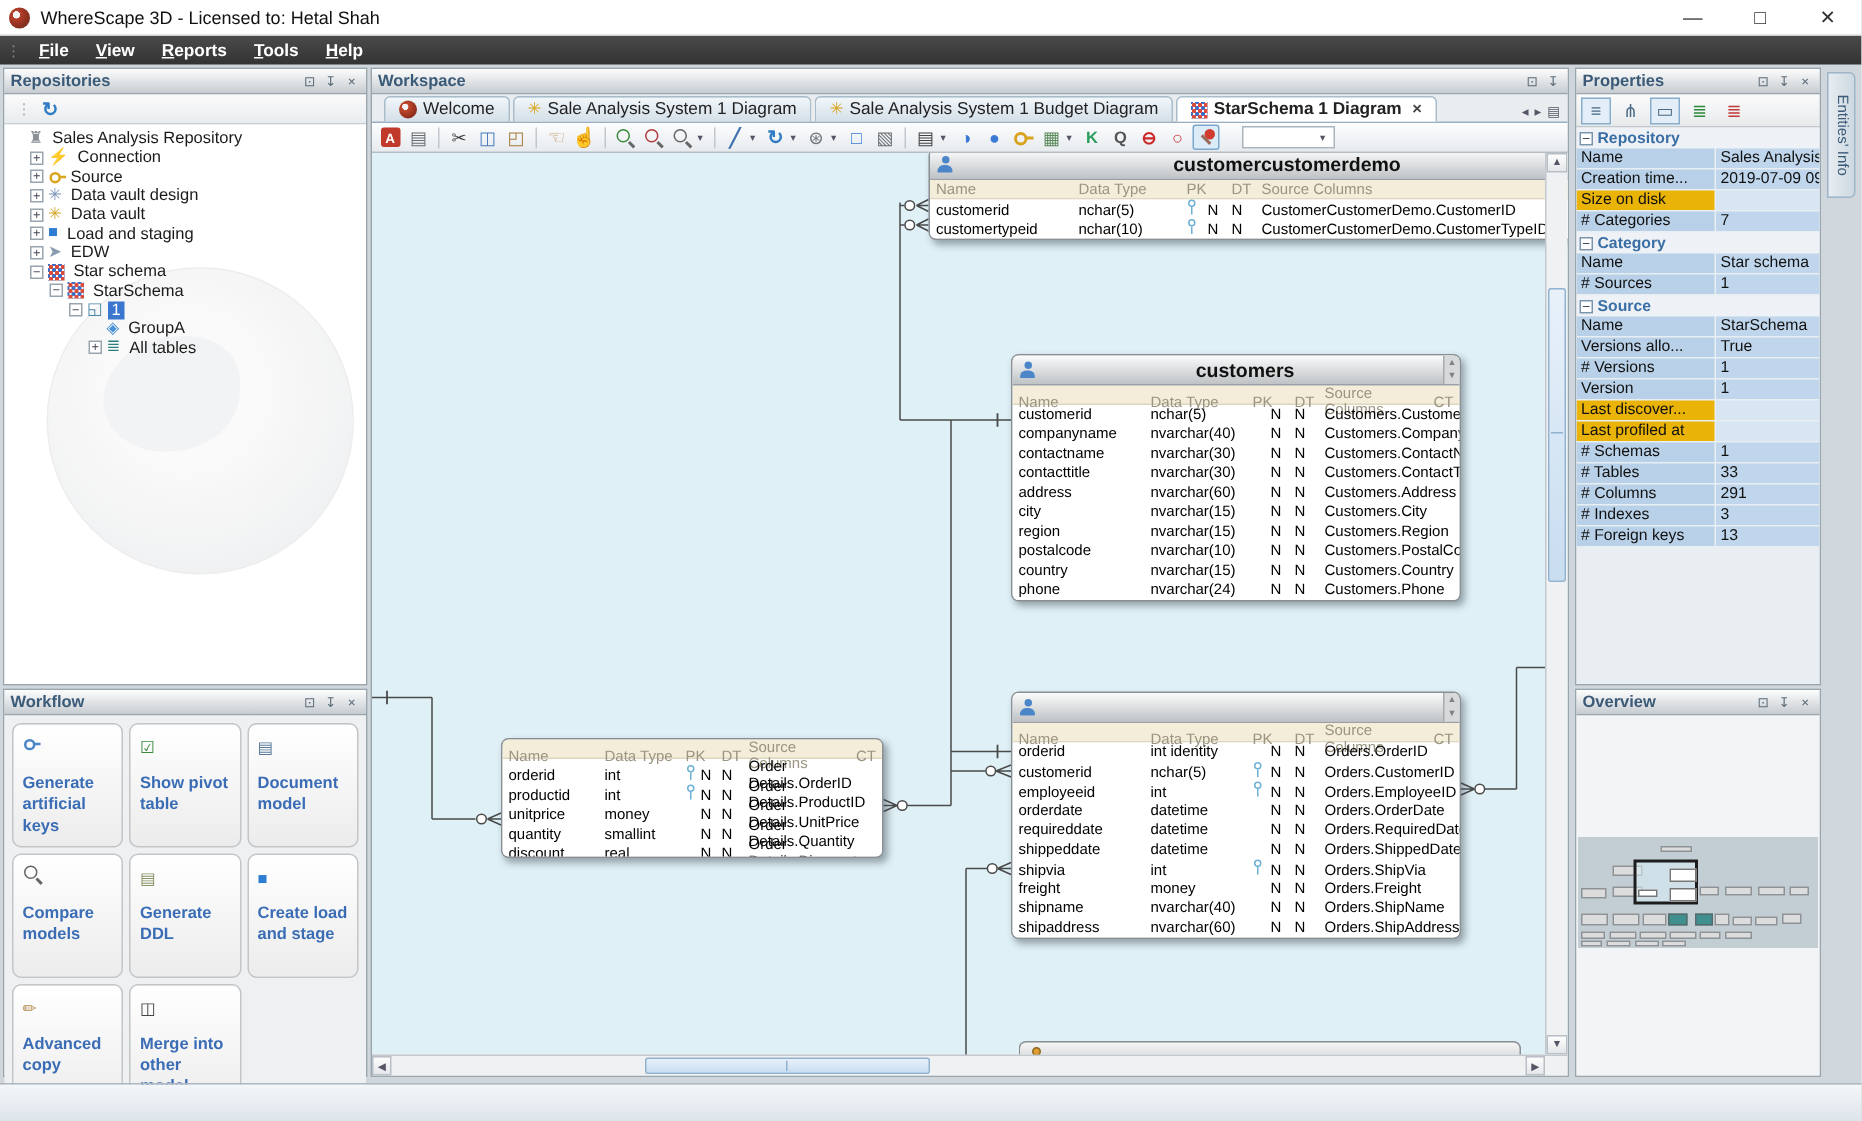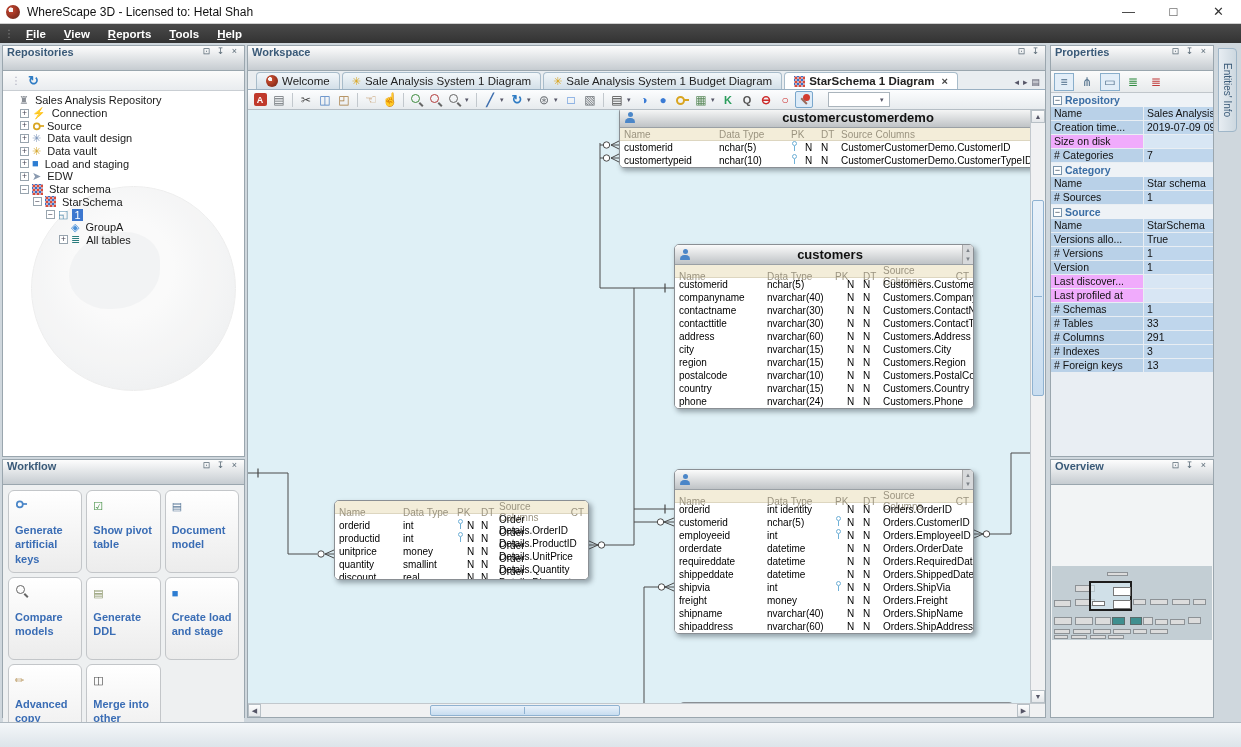--- a/index.html
+++ b/index.html
@@ -12,21 +12,21 @@
   .title-text{font-size:12px;color:#111}
   .win-controls{margin-left:auto;display:flex;height:100%}
   .win-btn{width:45px;height:100%;display:flex;align-items:center;justify-content:center;font-size:13px;color:#333}
   .menubar{position:absolute;left:0;top:24px;width:1241px;height:19px;background:linear-gradient(#4a4a4a,#333);display:flex;align-items:center;color:#fff}
   .menu-grip{color:#888;font-size:10px;padding:0 4px;letter-spacing:-1px}
   .menu-item{padding:0 9px;font-size:11.5px;font-weight:bold}
   .statusbar{position:absolute;left:0;top:722px;width:1241px;height:25px;background:linear-gradient(#f4f7f9,#dde4ea);border-top:1px solid #aeb8c0}
 
   
   .panel{position:absolute;background:#f3f4f5;border:1px solid #9aa6ae;display:flex;flex-direction:column}
-  .panel-hd{height:25px;background:linear-gradient(#fdfdfd,#c6ccd1);border-bottom:1px solid #9aa6ae;display:flex;align-items:flex-start;padding:0 4px;flex:none}
+  .panel-hd{height:17px;background:linear-gradient(#fdfdfd,#c6ccd1);border-bottom:1px solid #9aa6ae;display:flex;align-items:center;padding:0 4px;flex:none}
   .panel-hd .ttl{font-weight:bold;color:#3a5a78;font-size:11px}
   .panel-hd .hico{margin-left:auto;display:flex;gap:3px;color:#5b6b77;font-size:9px}
   .panel-hd .hico span{width:11px;text-align:center;cursor:default}
 
   
   .repo-tools{height:20px;border-bottom:1px solid #c9ced3;background:linear-gradient(#fbfbfb,#e9ecef);display:flex;align-items:center;padding-left:4px;flex:none}
   .refresh-ico{color:#2f7cc4;font-weight:bold;font-size:13px;margin-left:4px}
   .tree-wrap{flex:1;background:#fff;position:relative;overflow:hidden}
   .globe{position:absolute;left:28px;top:95px;width:205px;height:205px;border-radius:50%;background:radial-gradient(circle at 45% 40%,#fafafa 30%,#f0f1f2 70%,#e7e9ea 100%);border:1px solid #ececec;opacity:.9;pointer-events:none}
   .globe::after{content:"";position:absolute;left:18%;top:22%;width:45%;height:38%;background:#f1f2f3;border-radius:60% 40% 55% 45%}
@@ -122,21 +122,21 @@
   
   .prop-tools{height:22px;background:linear-gradient(#fbfbfb,#e7eaec);border-bottom:1px solid #c0c6cb;display:flex;align-items:center;gap:3px;padding-left:3px;flex:none}
   .pti{width:20px;height:18px;display:inline-flex;align-items:center;justify-content:center;font-size:12px;color:#4a6a86;border:1px solid transparent}
   .pti.active{background:#e3eef8;border-color:#89aecb}
   .pt-green{color:#2e8b3e}.pt-red{color:#c03a3a}
   .prop-grid{flex:1;background:#e9eef3;overflow:hidden;font-size:10.5px}
   .prop-sec{display:flex;align-items:center;height:14px;color:#3b6ea5;font-weight:bold;background:#eef2f6;padding-left:2px;gap:3px}
   .prop-sec .minus{width:9px;height:9px;border:1px solid #7a94ab;background:#fff;color:#345;font-size:9px;line-height:7px;text-align:center;font-weight:normal}
   .prop-row{display:grid;grid-template-columns:92px 1fr;height:13px;line-height:13px;column-gap:1px;margin-bottom:1px}
   .prop-row .pcell{background:#b9d1e8;padding:0 3px;white-space:nowrap;overflow:hidden;color:#111}
-  .prop-row.lite .pcell{background:#f0abfc}
+  .prop-row.lite .pcell{background:#eab308}
   .prop-row .pval{background:#bfd6ec}
   .prop-row.lite .pval{background:#d8e6f4}
   .side-tab{position:absolute;left:1218px;top:48px;width:19px;height:84px;background:linear-gradient(90deg,#e7edf2,#cdd8e0);border:1px solid #9fb6c8;border-radius:0 4px 4px 0;writing-mode:vertical-rl;display:flex;align-items:center;justify-content:center;font-size:10px;color:#3a5a78}
 
   
   .ov-body{flex:1;background:#f2f4f5;position:relative}
   .minimap{position:absolute;left:1px;top:81px;width:160px;height:74px;background:#c3ced4}
   .mm-rect{position:absolute;border:1px solid #8d9296;background:#dcdcdc}
   .mm-rect.t{background:#3f8f8f;border-color:#5a6a6a}
   .mm-rect.w{background:#fff;border-color:#777}

